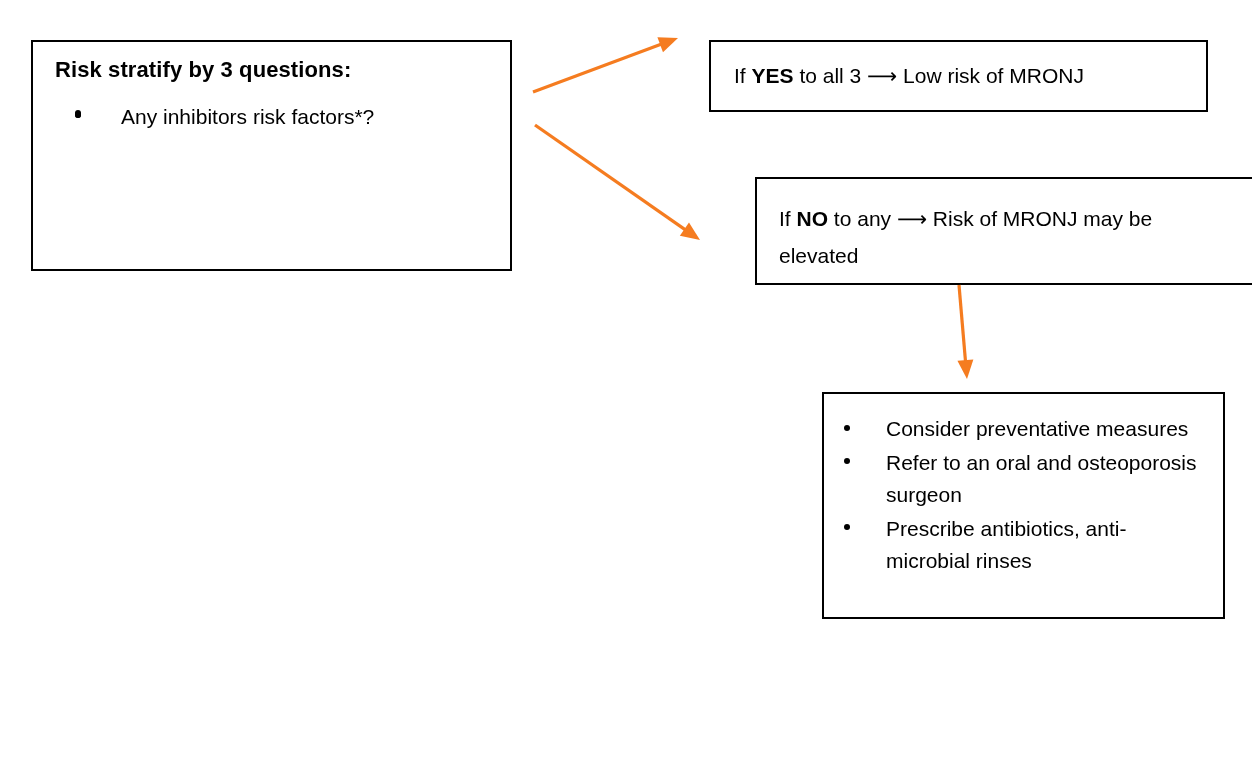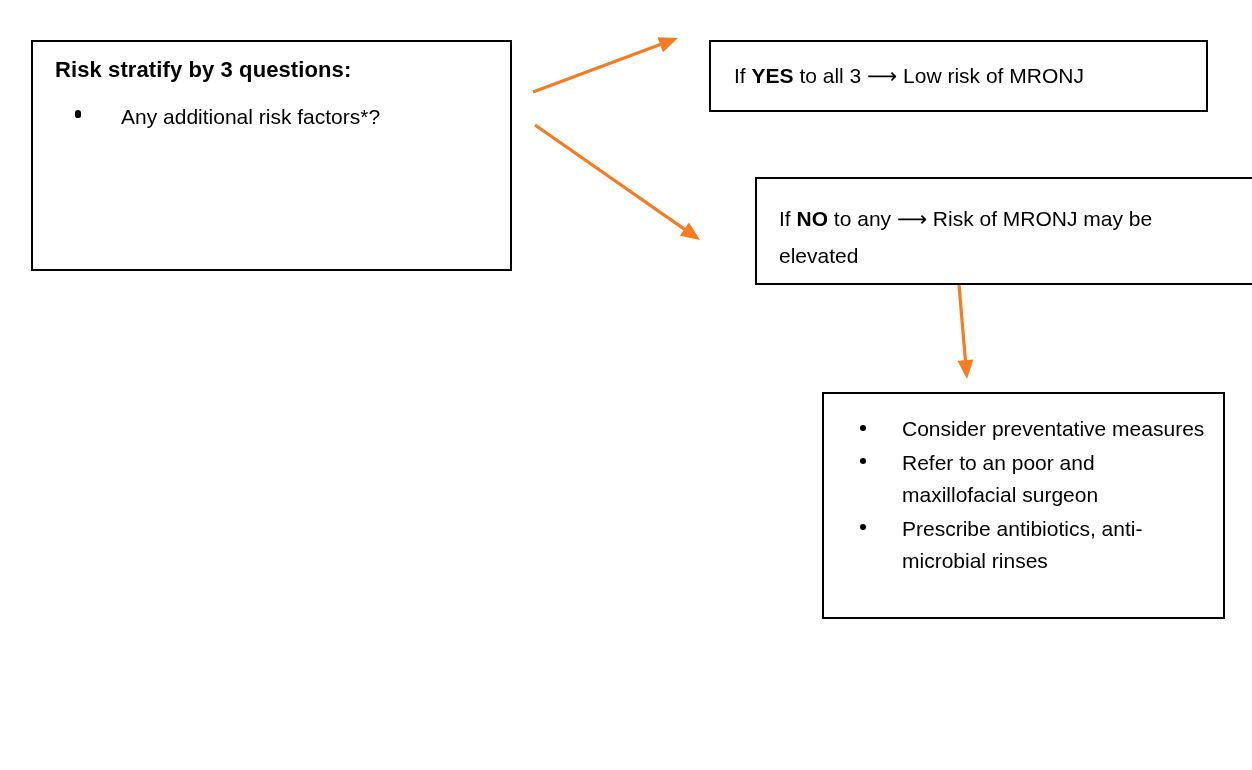--- a/index.html
+++ b/index.html
@@ -97,21 +97,21 @@
   
   #box-actions {
     left: 822px;
     top: 392px;
     width: 403px;
     height: 227px;
   }
   .a-list {
     list-style: none;
     margin: 0;
-    padding: 19px 0 0 16px;
+    padding: 19px 0 0 0;
   }
   .a-list li {
     position: relative;
     font-size: 21px;
     line-height: 1.55;
     padding-left: 62px;
     padding-right: 18px;
     margin-bottom: 1px;
   }
   .a-list li .bullet {
@@ -162,42 +162,42 @@
     <div class="q-title">Risk stratify by 3 questions:</div>
     <ul class="q-list">
       <li>
         <span class="bullet"></span>
       </li>
       <li>
         <span class="bullet"></span>
       </li>
       <li>
         <span class="bullet"></span>
-        <span>Any additional risk factors*?</span>
+        <span>Any inhibitors risk factors*?</span>
       </li>
     </ul>
   </div>
 
   <div class="box" id="box-yes">
     <div class="line"><span>If </span><span class="bold">YES</span><span> to all 3  ⟶  Low risk of MRONJ</span></div>
   </div>
 
   <div class="box" id="box-no">
     <div class="line"><span>If </span><span class="bold">NO</span><span> to any ⟶ Risk of MRONJ may be elevated</span></div>
   </div>
 
   <div class="box" id="box-actions">
     <ul class="a-list">
       <li>
         <span class="bullet"></span>
         <span>Consider preventative measures</span>
       </li>
       <li>
         <span class="bullet"></span>
-        <span>Refer to an poor and maxillofacial surgeon</span>
+        <span>Refer to an oral and osteoporosis surgeon</span>
       </li>
       <li>
         <span class="bullet"></span>
         <span>Prescribe antibiotics, anti-microbial rinses</span>
       </li>
     </ul>
   </div>
 
   <svg id="arrows-layer" viewBox="0 0 1252 770" width="1252" height="770">
     <g id="arrow-group">

